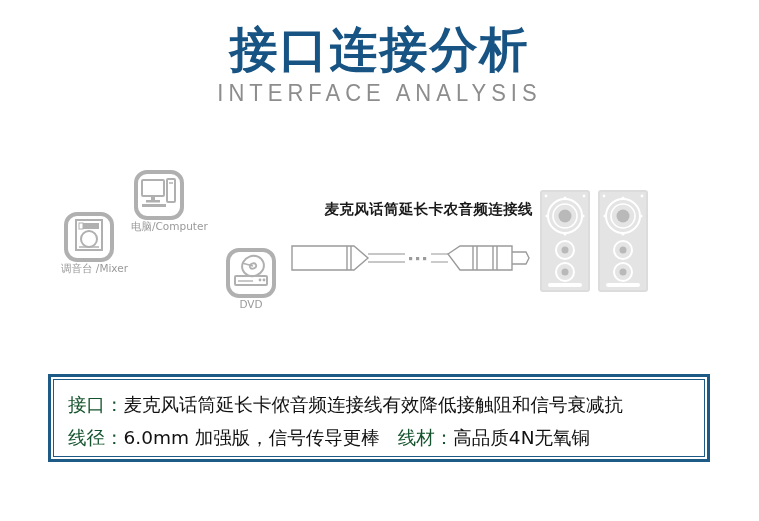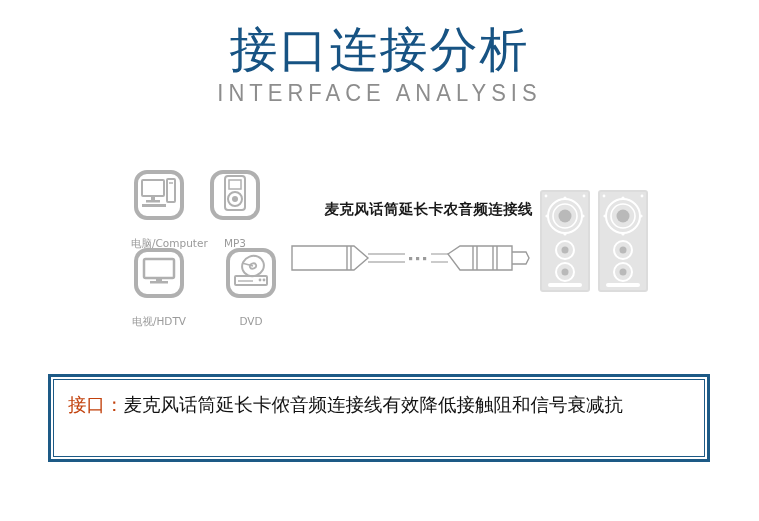--- a/index.html
+++ b/index.html
@@ -21,21 +21,21 @@
     top: 0;
     left: 0;
     width: 759px;
     text-align: center;
   }
   .page-title {
     margin: 0;
     padding-top: 24px;
     font-size: 48px;
     line-height: 1.05;
-    font-weight: 400;
+    font-weight: 700;
     color: #175383;
     letter-spacing: 2px;
     font-family: "DejaVu Sans", "Liberation Sans", sans-serif;
   }
   .page-subtitle {
     margin: 6px 0 0 0;
     font-size: 22px;
     color: #8d8d8d;
     letter-spacing: 5px;
     font-weight: 300;
@@ -71,21 +71,21 @@
     margin: 0 auto;
     border: 4px solid #b0b0b0;
     border-radius: 13px;
     box-sizing: border-box;
     background: #ffffff;
     display: flex;
     align-items: center;
     justify-content: center;
   }
   .device .caption {
-    margin-top: 17px;
+    margin-top: 0;
     font-size: 10.5px;
     color: #9a9a9a;
     white-space: nowrap;
     font-family: "DejaVu Sans", "Liberation Sans", sans-serif;
   }
   .dev-mixer    { left: 6px;   top: 42px; }
   .dev-computer { left: 76px;  top: 0px;  }
   .dev-mp3      { left: 152px; top: 0px;  }
   .dev-hdtv     { left: 76px;  top: 78px; }
   .dev-dvd      { left: 168px; top: 78px; }
@@ -138,80 +138,69 @@
     padding: 8px 14px 0 14px;
   }
   .spec-line {
     font-size: 18.5px;
     line-height: 33px;
     color: #111111;
     white-space: nowrap;
     font-family: "DejaVu Sans", "Liberation Sans", sans-serif;
   }
   .spec-key {
-    color: #c2410c;
+    color: #14532d;
     margin-top: 8px;
   }
   .spec-gap { display: inline-block; width: 18px; }
 </style>
 </head>
 <body>
 
 <div class="header">
   <h1 class="page-title">接口连接分析</h1>
   <div class="page-subtitle">INTERFACE ANALYSIS</div>
 </div>
 
 <div class="diagram">
 
   <div class="devices">
 
+    <div class="device dev-mixer">
+      <div class="tile">
+        <span>
+          <svg width="30" height="34" viewBox="0 0 30 34">
+            <rect x="2" y="2" width="26" height="30" fill="none" stroke="#b0b0b0" stroke-width="2"></rect>
+            <rect x="5" y="5" width="20" height="6" fill="#b0b0b0"></rect>
+            <rect x="5" y="5" width="4" height="6" fill="#ffffff" stroke="#b0b0b0" stroke-width="1"></rect>
+            <circle cx="15" cy="21" r="8" fill="none" stroke="#b0b0b0" stroke-width="2"></circle>
+            <line x1="5" y1="29" x2="25" y2="29" stroke="#b0b0b0" stroke-width="1.5"></line>
+          </svg>
+        </span>
+      </div>
+      <div class="caption">调音台 /Mixer</div>
+    </div>
 
     <div class="device dev-computer">
       <div class="tile">
         <span>
           <svg width="36" height="32" viewBox="0 0 36 32">
             <rect x="1" y="3" width="22" height="16" rx="1" fill="none" stroke="#b0b0b0" stroke-width="2"></rect>
             <rect x="10" y="19" width="4" height="4" fill="#b0b0b0"></rect>
             <rect x="5" y="23" width="14" height="2.5" fill="#b0b0b0"></rect>
             <rect x="26" y="2" width="8" height="23" rx="1" fill="none" stroke="#b0b0b0" stroke-width="2"></rect>
             <line x1="28" y1="6" x2="32" y2="6" stroke="#b0b0b0" stroke-width="1.5"></line>
             <rect x="1" y="27" width="24" height="3" fill="#b0b0b0"></rect>
           </svg>
         </span>
       </div>
       <div class="caption">电脑/Computer</div>
     </div>
 
-    <div class="device dev-mp3">
-      <div class="tile">
-        <span>
-          <svg width="24" height="36" viewBox="0 0 24 36">
-            <rect x="2" y="1" width="20" height="34" rx="3" fill="none" stroke="#b0b0b0" stroke-width="2"></rect>
-            <rect x="6" y="5" width="12" height="9" fill="none" stroke="#b0b0b0" stroke-width="1.5"></rect>
-            <circle cx="12" cy="24" r="7" fill="none" stroke="#b0b0b0" stroke-width="2"></circle>
-            <circle cx="12" cy="24" r="3" fill="#b0b0b0"></circle>
-          </svg>
-        </span>
-      </div>
-      <div class="caption">MP3</div>
-    </div>
-
-    <div class="device dev-hdtv">
-      <div class="tile">
-        <span>
-          <svg width="34" height="28" viewBox="0 0 34 28">
-            <rect x="2" y="2" width="30" height="19" rx="1.5" fill="none" stroke="#b0b0b0" stroke-width="2.5"></rect>
-            <rect x="14" y="21" width="6" height="3" fill="#b0b0b0"></rect>
-            <rect x="8" y="24" width="18" height="2.5" fill="#b0b0b0"></rect>
-          </svg>
-        </span>
-      </div>
-      <div class="caption">电视/HDTV</div>
-    </div>
+
 
     <div class="device dev-dvd">
       <div class="tile">
         <span>
           <svg width="36" height="34" viewBox="0 0 36 34">
             <ellipse cx="20" cy="12" rx="11" ry="10" fill="none" stroke="#b0b0b0" stroke-width="2" transform="rotate(-20 20 12)"></ellipse>
             <ellipse cx="20" cy="12" rx="3.2" ry="2.6" fill="none" stroke="#b0b0b0" stroke-width="1.8" transform="rotate(-20 20 12)"></ellipse>
             <path d="M9 9 L20 12" fill="none" stroke="#b0b0b0" stroke-width="1.4"></path>
             <rect x="2" y="22" width="32" height="9" rx="1" fill="none" stroke="#b0b0b0" stroke-width="2"></rect>
             <line x1="5" y1="27" x2="20" y2="27" stroke="#b0b0b0" stroke-width="1.4"></line>
@@ -307,15 +296,18 @@
 
 </div>
 
 <div class="spec-box">
   <div class="spec-inner">
 
     <div class="spec-line">
       <span class="spec-key">接口：</span><span>麦克风话筒延长卡侬音频连接线有效降低接触阻和信号衰减抗</span>
     </div>
 
+    <div class="spec-line">
+      <span class="spec-key">线径：</span><span>6.0mm 加强版，信号传导更棒</span><span class="spec-gap"></span><span class="spec-key">线材：</span><span>高品质4N无氧铜</span>
+    </div>
 
   </div>
 </div>
 
 </body></html>

